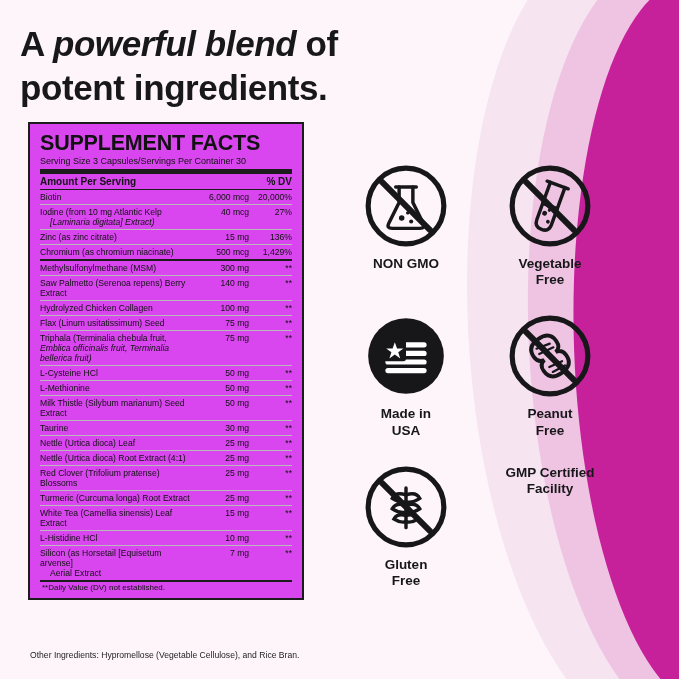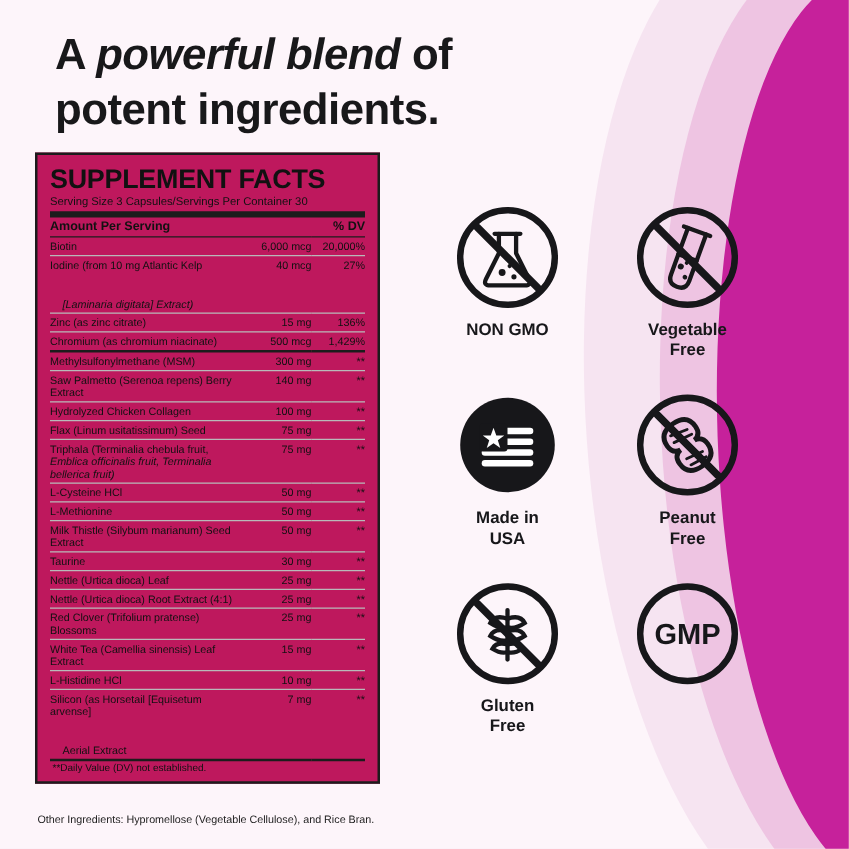--- a/index.html
+++ b/index.html
@@ -46,40 +46,40 @@
     right: -150px;
     top: -20px;
     width: 255px;
     height: 730px;
     border-radius: 50% 0 0 50%;
     background: #c6219b;
     transform: rotate(-2deg);
   }
   .headline {
     position: absolute;
-    left: 44px;
+    left: 20px;
     top: 22px;
     width: 470px;
     font-size: 35px;
     line-height: 1.25;
     font-weight: bold;
     color: #18181a;
     letter-spacing: -0.4px;
   }
   .headline em {
     font-style: italic;
   }
 
   
   .panel {
     position: absolute;
     left: 28px;
     top: 122px;
     width: 276px;
-    background: #be185d;
+    background: #d946ef;
     border: 2px solid #1c1c1c;
     box-sizing: border-box;
     padding: 8px 10px 6px 10px;
     font-family: "Liberation Sans", sans-serif;
     color: #111;
   }
   .panel-title {
     font-size: 21.5px;
     font-weight: bold;
     letter-spacing: -0.2px;
@@ -126,21 +126,20 @@
   td.dv {
     text-align: right;
     width: 17%;
     white-space: nowrap;
   }
   tr.head td.nm { padding-left: 0; }
   .ital { font-style: italic; }
   .sub {
     padding-left: 10px;
     display: block;
-    margin-top: 21px;
   }
   .panel-footnote {
     font-size: 8px;
     margin-top: 1px;
     padding-left: 2px;
   }
   .other-ing {
     position: absolute;
     left: 30px;
     top: 650px;
@@ -281,20 +280,25 @@
         <td class="amt">25 mg</td>
         <td class="dv">**</td>
       </tr>
       <tr>
         <td class="nm">Nettle (Urtica dioca)  Root Extract (4:1)</td>
         <td class="amt">25 mg</td>
         <td class="dv">**</td>
       </tr>
       <tr>
         <td class="nm">Red Clover (Trifolium pratense) Blossoms</td>
+        <td class="amt">25 mg</td>
+        <td class="dv">**</td>
+      </tr>
+      <tr>
+        <td class="nm">Turmeric (Curcuma longa) Root Extract</td>
         <td class="amt">25 mg</td>
         <td class="dv">**</td>
       </tr>
       <tr>
         <td class="nm">White Tea (Camellia sinensis) Leaf Extract</td>
         <td class="amt">15 mg</td>
         <td class="dv">**</td>
       </tr>
       <tr>
         <td class="nm">L-Histidine HCl</td>
@@ -419,22 +423,20 @@
           <line x1="22" y1="22" x2="78" y2="78" stroke="#17171a" stroke-width="7" stroke-linecap="round"></line>
         </svg>
       </div>
       <div class="cap">
         <span>Gluten</span><br>
         <span>Free</span>
       </div>
     </div>
 
     <div class="badge">
-      <div class="circle-wrap">
-        <svg width="86" height="86" viewBox="0 0 100 100">
-          <circle cx="50" cy="50" r="44" fill="none" stroke="#17171a" stroke-width="6"></circle>
-          <text x="50" y="60" text-anchor="middle" font-family="Liberation Sans, sans-serif" font-size="27" font-weight="bold" fill="#17171a">GMP</text>
-        </svg>
+      <div class="cap">
+        <span>GMP Certified</span><br>
+        <span>Facility</span>
       </div>
     </div>
 
   </div>
 </div>
 
 </body></html>

